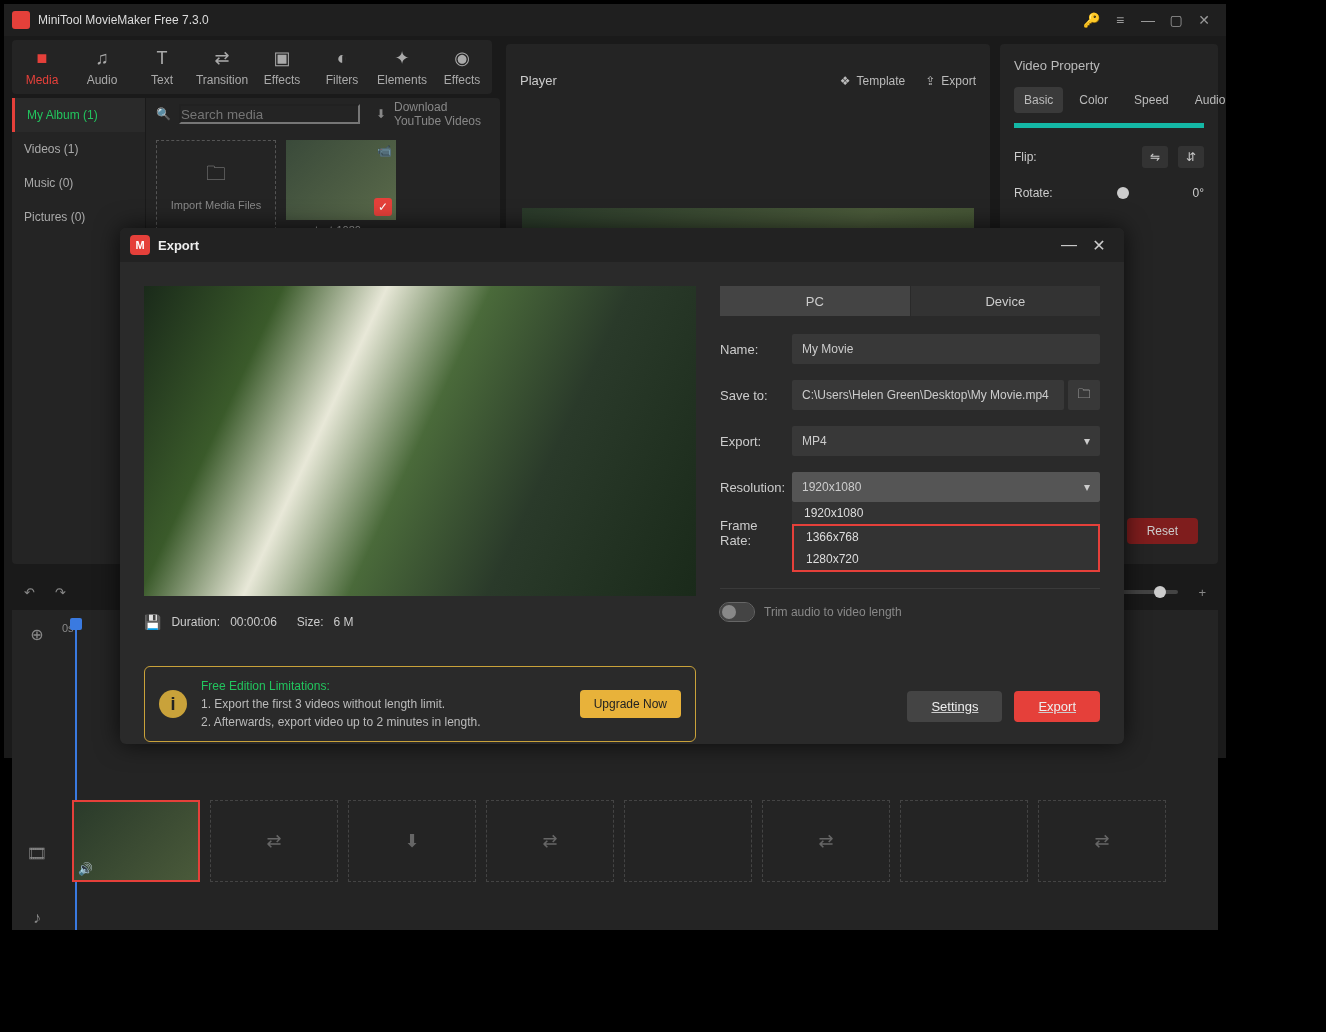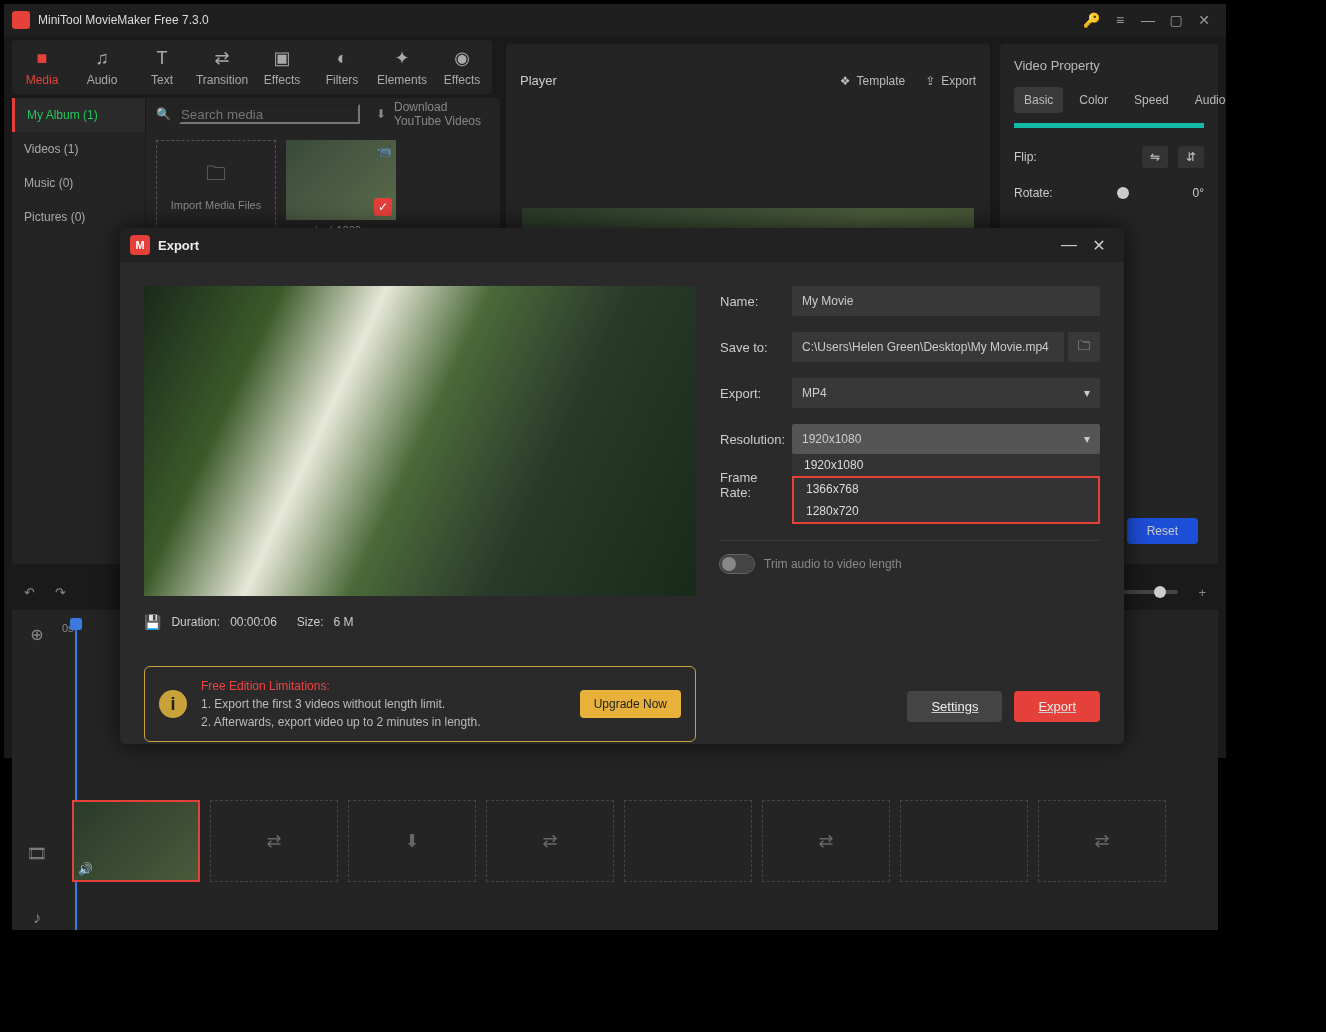--- a/index.html
+++ b/index.html
@@ -97,21 +97,21 @@
 .dropdown-list .dopt { height: 22px; display: flex; align-items: center; padding: 0 12px; font-size: 12px; color: #ddd; }
 .hilite-box { border: 2px solid #e5403a; }
 
 .etoggle-row { display: flex; align-items: center; gap: 10px; color: #888; font-size: 12px; margin-top: 40px; padding-top: 14px; border-top: 1px solid #3a3a3a; }
 .etoggle { width: 34px; height: 18px; background: #444; border-radius: 9px; position: relative; outline: 1px solid #666; }
 .etoggle::after { content: ""; position: absolute; left: 2px; top: 2px; width: 14px; height: 14px; background: #888; border-radius: 50%; }
 
 .limit-box { margin: 12px 24px 0 24px; width: 552px; border: 1px solid #c9a23a; border-radius: 6px; padding: 10px 14px; display: flex; align-items: center; gap: 14px; }
 .limit-box .iico { width: 28px; height: 28px; border-radius: 50%; background: #c9a23a; color: #222; font-weight: bold; display: flex; align-items: center; justify-content: center; font-size: 18px; }
 .limit-box .ltxt { flex: 1; font-size: 12px; color: #bbb; line-height: 1.5; }
-.limit-box .ltitle { color: #ef4444; }
+.limit-box .ltitle { color: #22c55e; }
 .limit-box .upgrade { background: #e8b23a; color: #222; padding: 7px 14px; border-radius: 4px; font-size: 12px; border: none; }
 
 .export-actions { position: absolute; bottom: 22px; right: 24px; display: flex; gap: 12px; text-decoration: underline; }
 .export-actions button { padding: 8px 24px; border: none; border-radius: 4px; font-size: 13px; color: #eee; }
 .btn-settings { background: #444; }
 .btn-export { background: #e5403a; }
 </style>
 </head>
 <body>
 
@@ -225,21 +225,21 @@
       <div class="ctrls">
         <span>⇋</span>
         <span>⇵</span>
       </div>
     </div>
     <div class="props-row">
       <span>Rotate:</span>
       <span class="slider-dot"></span>
       <span>0°</span>
     </div>
-    <div style="position:absolute;bottom:20px;right:20px;padding:6px 20px;background:#1d4ed8;border-radius:4px;font-size:12px">Reset</div>
+    <div style="position:absolute;bottom:20px;right:20px;padding:6px 20px;background:#7f1d1d;border-radius:4px;font-size:12px">Reset</div>
   </div>
 
   <div class="timeline-area">
     <div class="tl-tools">
       <span style="color:#888">↶</span>
       <span style="color:#888">↷</span>
       <div class="spacer"></div>
       <span style="color:#888">−</span>
       <div class="tl-slider"></div>
       <span style="color:#888">+</span>
@@ -281,20 +281,24 @@
         <div class="export-preview"></div>
         <div class="export-meta">
           <span class="disk">💾</span>
           <span>Duration:</span>
           <span>00:00:06</span>
           <span style="margin-left:10px">Size:</span>
           <span>6 M</span>
         </div>
       </div>
       <div class="export-right">
+        <div class="export-tabs">
+          <div class="etab active">PC</div>
+          <div class="etab">Device</div>
+        </div>
         <div class="erow">
           <div class="elabel">Name:</div>
           <input class="einput" value="My Movie" style="">
         </div>
         <div class="erow">
           <div class="elabel">Save to:</div>
           <input class="einput" value="C:\Users\Helen Green\Desktop\My Movie.mp4" style="">
           <div class="ebrowse">
               <span>🗀</span>
             </div>

